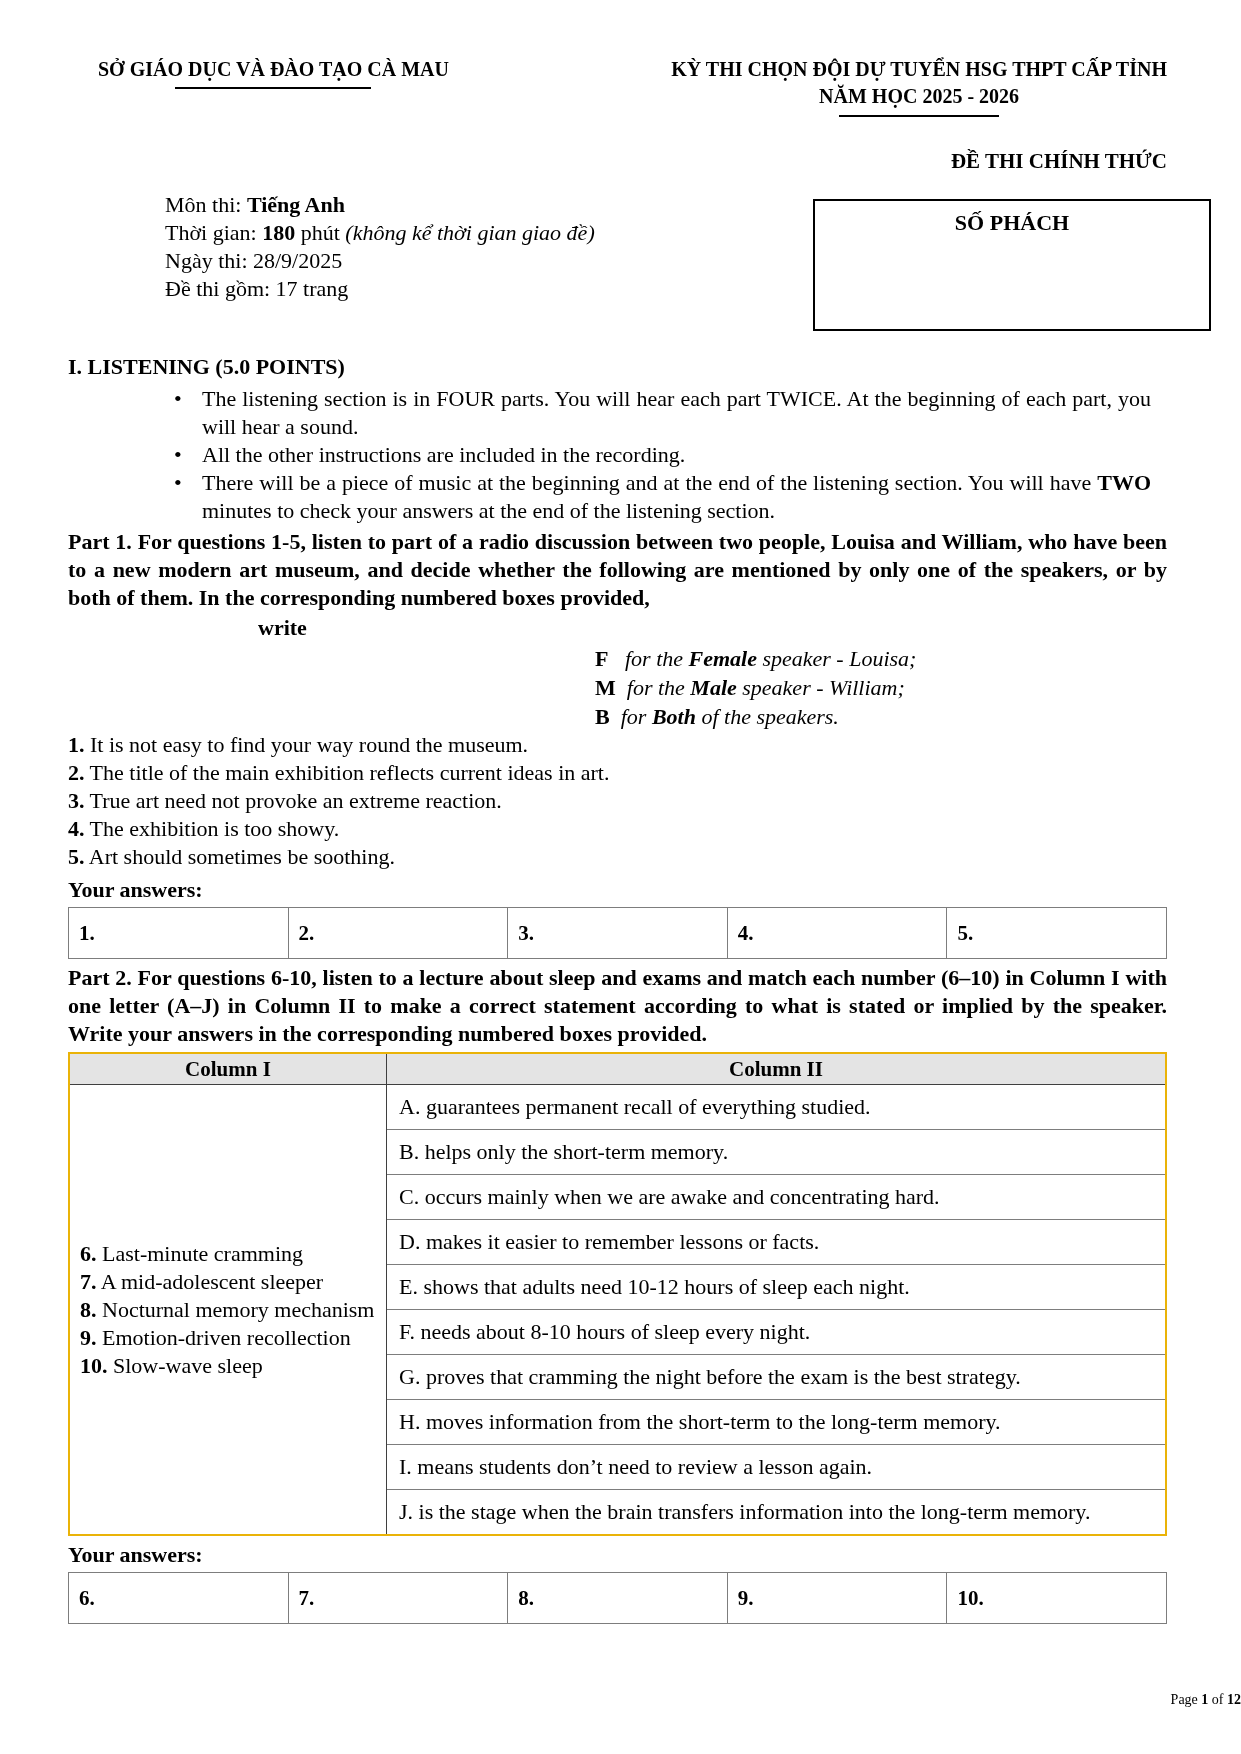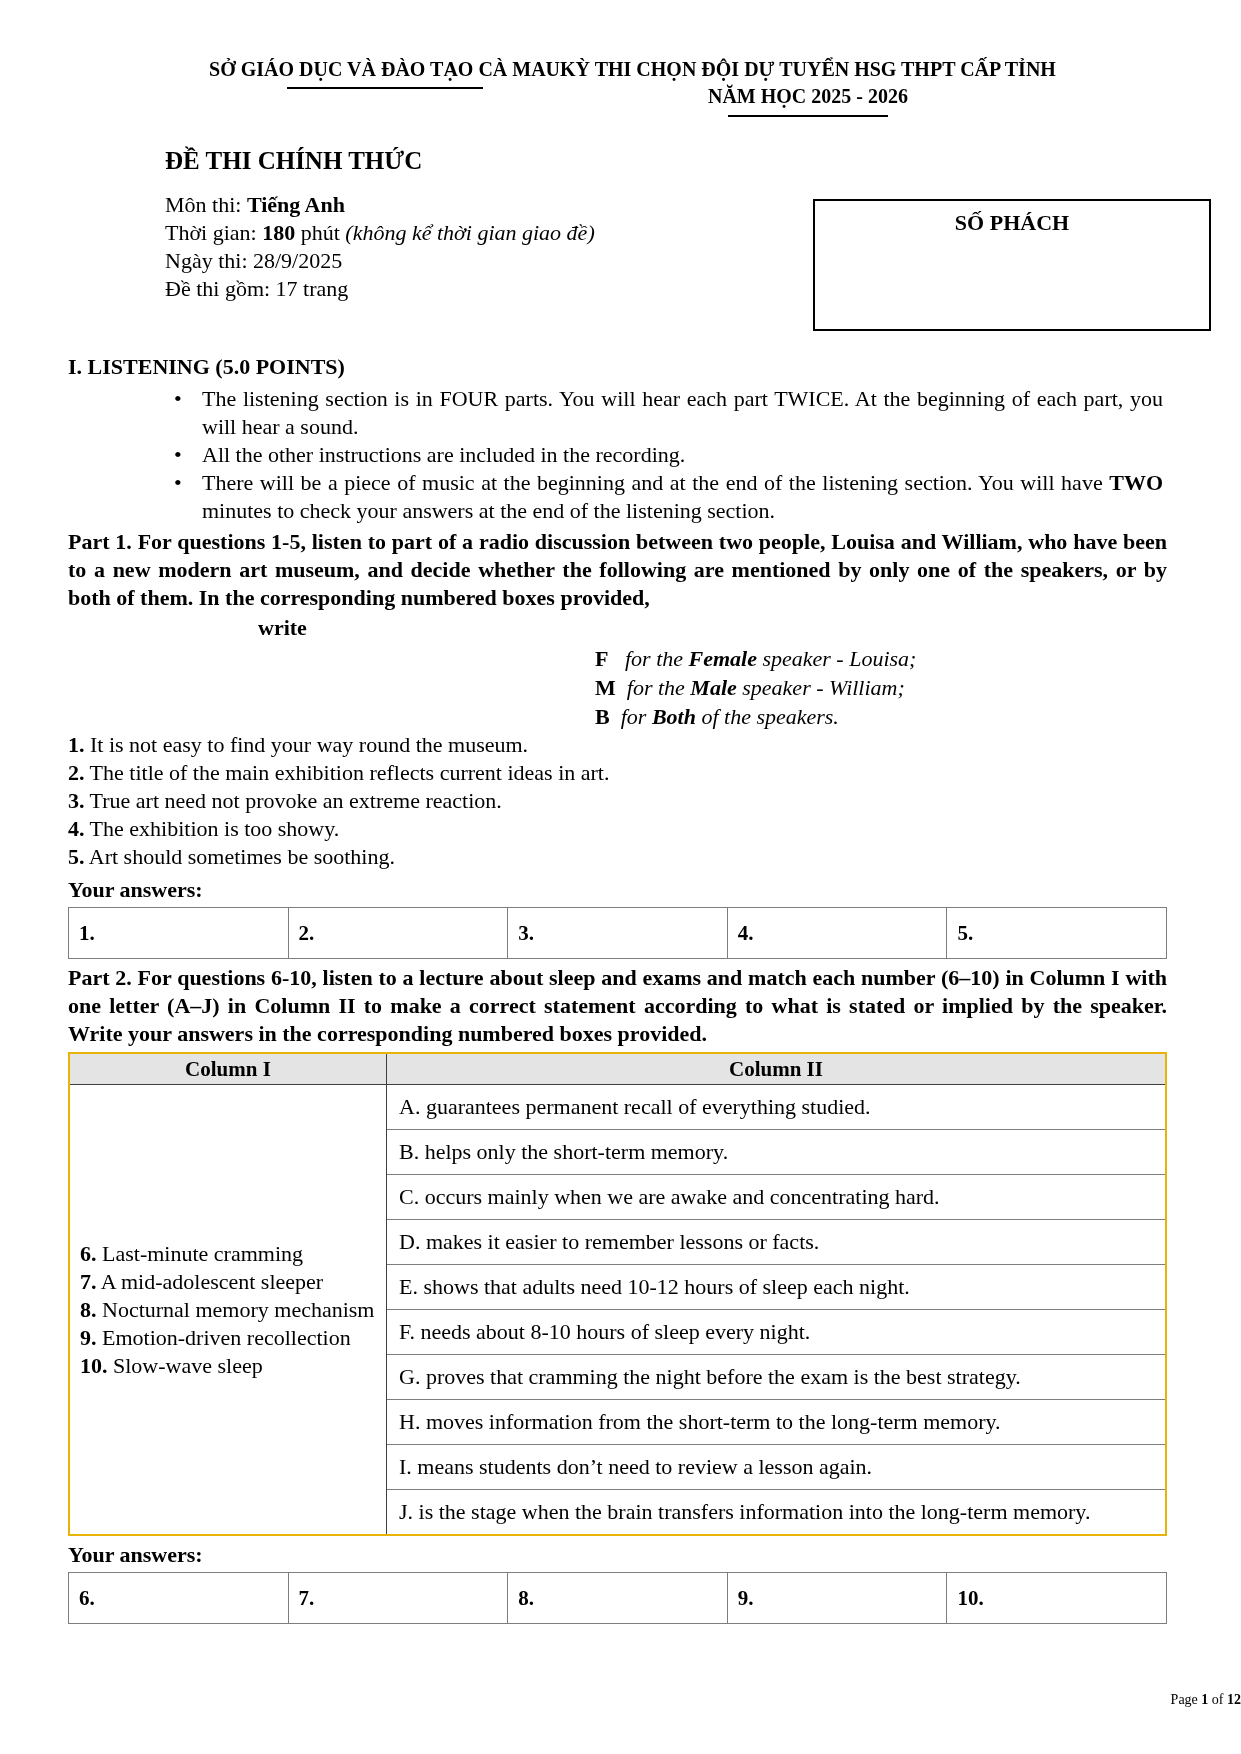--- a/index.html
+++ b/index.html
@@ -8,40 +8,40 @@
     font-family:"Liberation Serif","DejaVu Serif",serif;
     color:#000;font-size:22px;line-height:28px;
     position:relative;overflow:hidden;
   }
   .b{font-weight:bold;}
   .i{font-style:italic;}
   .rich{white-space:pre-wrap;}
   .page{box-sizing:border-box;padding:56px 74px 0 68px;height:100%;position:relative;}
 
   
-  .hdr{display:flex;justify-content:center;align-items:flex-start;}
+  .hdr{display:flex;justify-content:space-between;align-items:flex-start;}
   .hdr-left{margin-left:30px;text-align:center;font-weight:bold;font-size:20px;line-height:26px;}
   .hdr-right{text-align:center;font-weight:bold;font-size:20px;line-height:27px;}
   .rule{border-bottom:2px solid #000;height:0;margin:5px auto 0;}
   .rule-left{width:196px;}
   .rule-right{width:160px;}
 
-  .official{margin:30px 0 0 97px;font-weight:bold;font-size:25px;}
+  .official{margin:30px 0 0 97px;font-weight:bold;font-size:21px;text-align:right;}
 
   .info{position:relative;margin:16px 0 0 97px;min-height:152px;line-height:28px;}
   .info-line{white-space:pre-wrap;}
   .phach-box{
     position:absolute;left:648px;top:8px;width:398px;height:132px;
     border:2px solid #000;box-sizing:border-box;text-align:center;
     font-weight:bold;font-size:22px;padding-top:8px;
   }
 
   .sec-title{font-weight:bold;margin-top:10px;}
 
-  ul.bullets{list-style:none;margin:4px 4px 0 0;padding:0;}
+  ul.bullets{list-style:none;margin:4px 16px 0 0;padding:0;}
   ul.bullets li{position:relative;padding-left:134px;text-align:justify;line-height:28px;}
   ul.bullets li::before{content:"\2022";position:absolute;left:106px;top:0;}
 
   .para-bold{font-weight:bold;text-align:justify;line-height:28px;margin-top:3px;}
   .write-line{font-weight:bold;margin:2px 0 2px 190px;}
   .mfb{margin-left:527px;line-height:29px;}
 
   .q{line-height:28px;}
   .q .num{font-weight:bold;}
 

